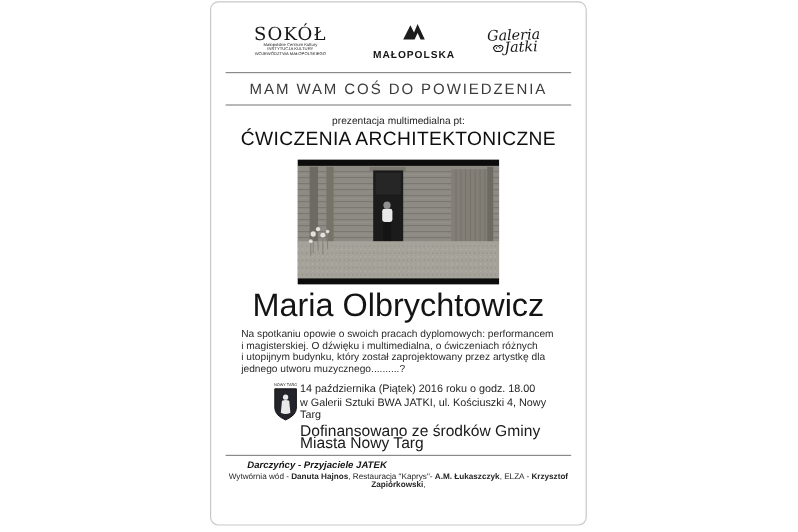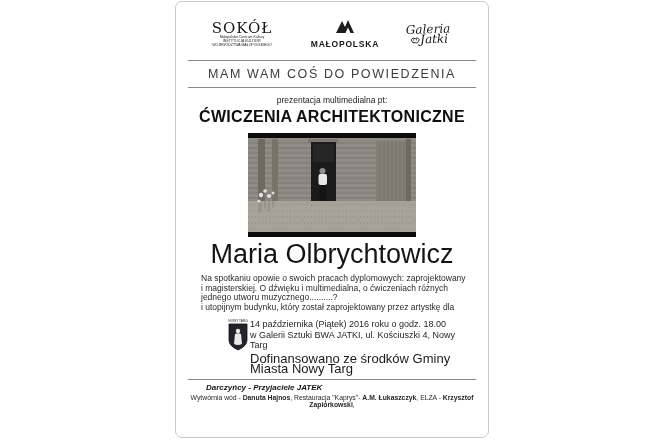--- a/index.html
+++ b/index.html
@@ -13,21 +13,21 @@
   .sokol-sub{font-size:3.5px;line-height:4px;color:#222;}
   .malopolska{text-align:center;width:74px;}
   .malopolska-title{font-size:8.5px;font-weight:bold;letter-spacing:.8px;color:#171717;margin-top:1px;}
   .galeria{font-family:"DejaVu Serif",serif;font-style:italic;font-size:12px;line-height:10px;color:#171717;transform:rotate(-2deg);width:58px;}
   .jatki-row{display:flex;align-items:center;margin-left:4px;}
   
   .rule{border:none;border-top:1px solid #8a8a8a;margin:0 12px;}
   
   .banner{text-align:center;font-size:12.5px;letter-spacing:1.6px;color:#3c3c3c;padding:6px 0 6px;}
   .presentation{text-align:center;font-size:8.5px;color:#222;margin-top:7px;}
-  .title{text-align:center;font-size:16px;font-weight:bold;color:#0f0f0f;margin-top:3px;letter-spacing:.3px;}
+  .title{text-align:center;font-size:16px;font-weight:normal;color:#0f0f0f;margin-top:3px;letter-spacing:.3px;}
   
   .photo{display:block;width:168px;height:104px;margin:7px auto 0;}
   
   .artist{text-align:center;font-size:27px;color:#141414;margin-top:2px;line-height:30px;}
   .bio{text-align:center;font-size:8.5px;line-height:10px;color:#2a2a2a;margin-top:4px;}
   .desc{font-size:8.5px;line-height:9.5px;color:#2a2a2a;margin:5px 0 0 25px;text-align:left;}
   
   .event-row{display:flex;margin:7px 0 0 50px;}
   .crest{width:24px;text-align:center;flex:none;}
   .crest-caption{font-size:3.2px;line-height:4px;color:#222;}
@@ -102,24 +102,24 @@
     <circle cx="25" cy="60" r="1.5" fill="#e8e8e4" opacity="0.9"></circle>
     <circle cx="11" cy="68" r="1.6" fill="#e8e8e4" opacity="0.9"></circle>
     <rect x="0" y="0" width="168" height="5" fill="#0c0c0c"></rect>
     <rect x="0" y="99" width="168" height="5" fill="#0c0c0c"></rect>
   </svg>
 
   <div class="artist">Maria Olbrychtowicz</div>
 
 
   <div class="desc">
-    <div>Na spotkaniu opowie o swoich pracach dyplomowych: zaprojektowany</div>
+    <div>Na spotkaniu opowie o swoich pracach dyplomowych: performancem</div>
     <div>i magisterskiej. O dźwięku i multimedialna, o ćwiczeniach różnych</div>
+    <div>i utopijnym budynku, który został zaprojektowany przez artystkę dla</div>
     <div>jednego utworu muzycznego..........?</div>
-    <div>i utopijnym budynku, który został zaprojektowany przez artystkę dla</div>
   </div>
 
   <div class="event-row">
     <div class="crest">
       <div class="crest-caption">NOWY TARG</div>
       <svg width="20" height="28" viewBox="0 0 20 28">
         <path d="M1 1 H19 V17 Q19 23 10 27 Q1 23 1 17 Z" fill="#23232c" stroke="#111" stroke-width="0.8"></path>
         <circle cx="10" cy="8" r="2.2" fill="#e9e9e9"></circle>
         <path d="M7 11 Q10 9.5 13 11 L14 21 Q10 23 6 21 Z" fill="#e9e9e9"></path>
       </svg>

